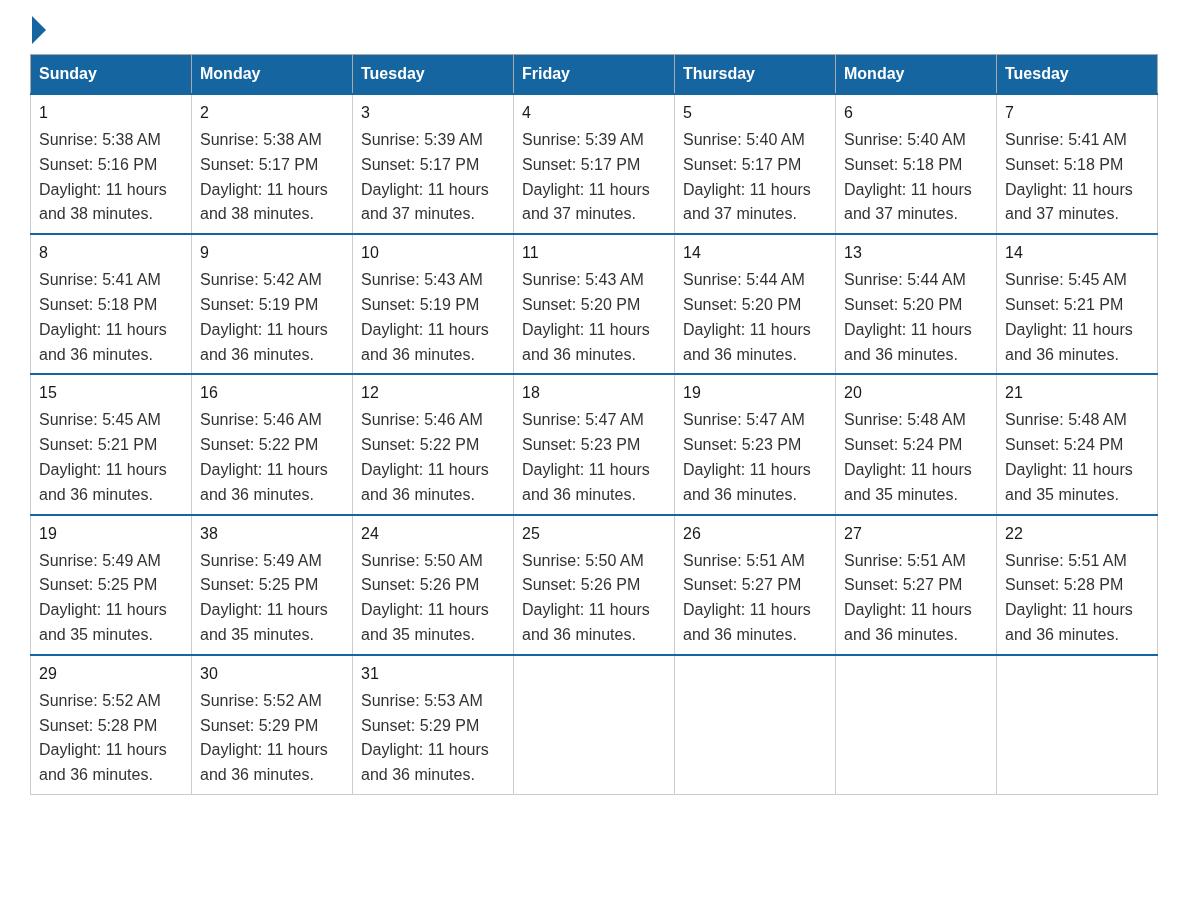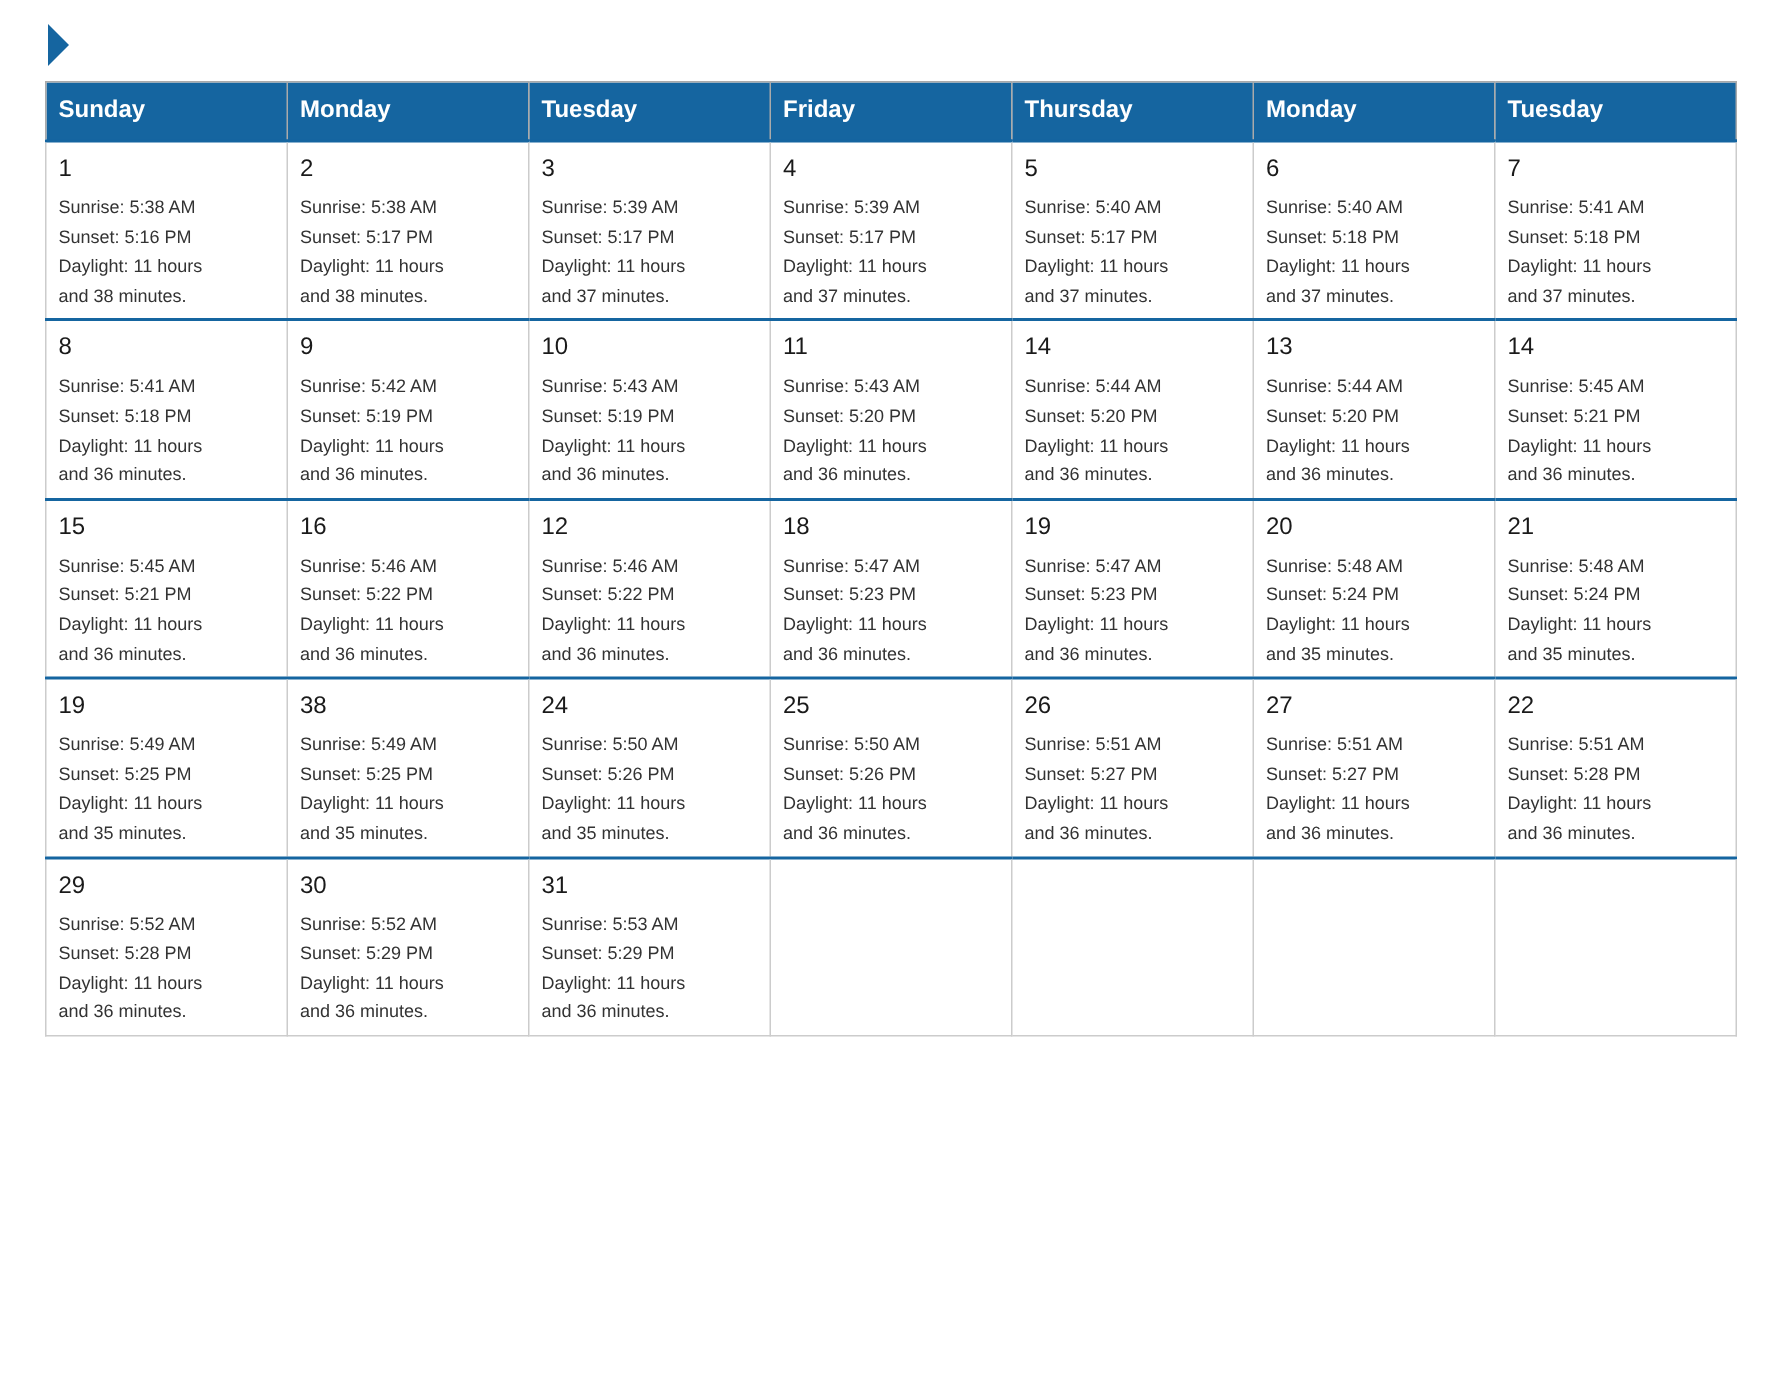--- a/index.html
+++ b/index.html
@@ -87,21 +87,21 @@
     }
     .day-number {
       font-size: 16px;
       font-weight: normal;
       color: #1a1a1a;
       display: block;
       margin-bottom: 3px;
     }
     .day-info {
       color: #333;
-      font-size: 12px;
+      font-size: 16px;
       line-height: 1.55;
     }
     .calendar tr td {
       border-top: 2px solid #1565a0;
     }
     .calendar tbody tr:not(:first-child) td {
       border-top: 2px solid #1565a0;
     }
     .empty-cell {
       background: #fff;

